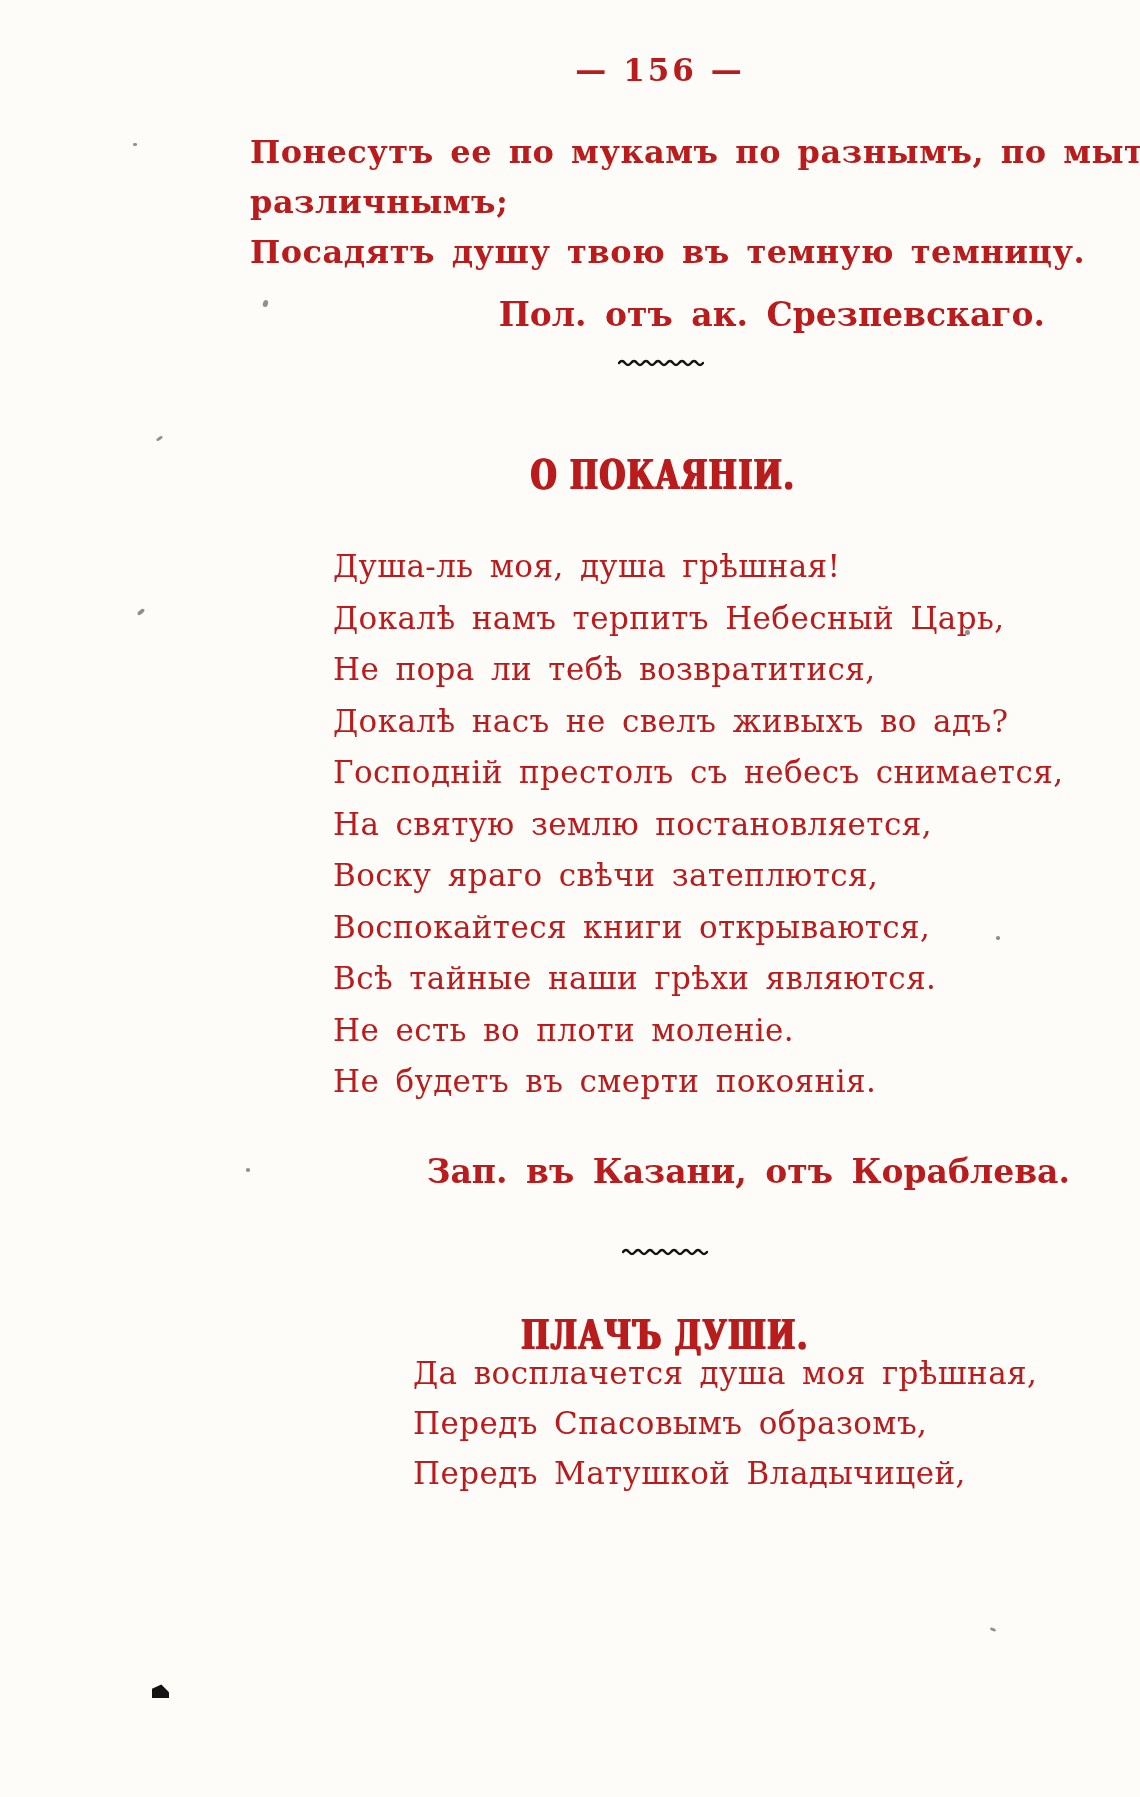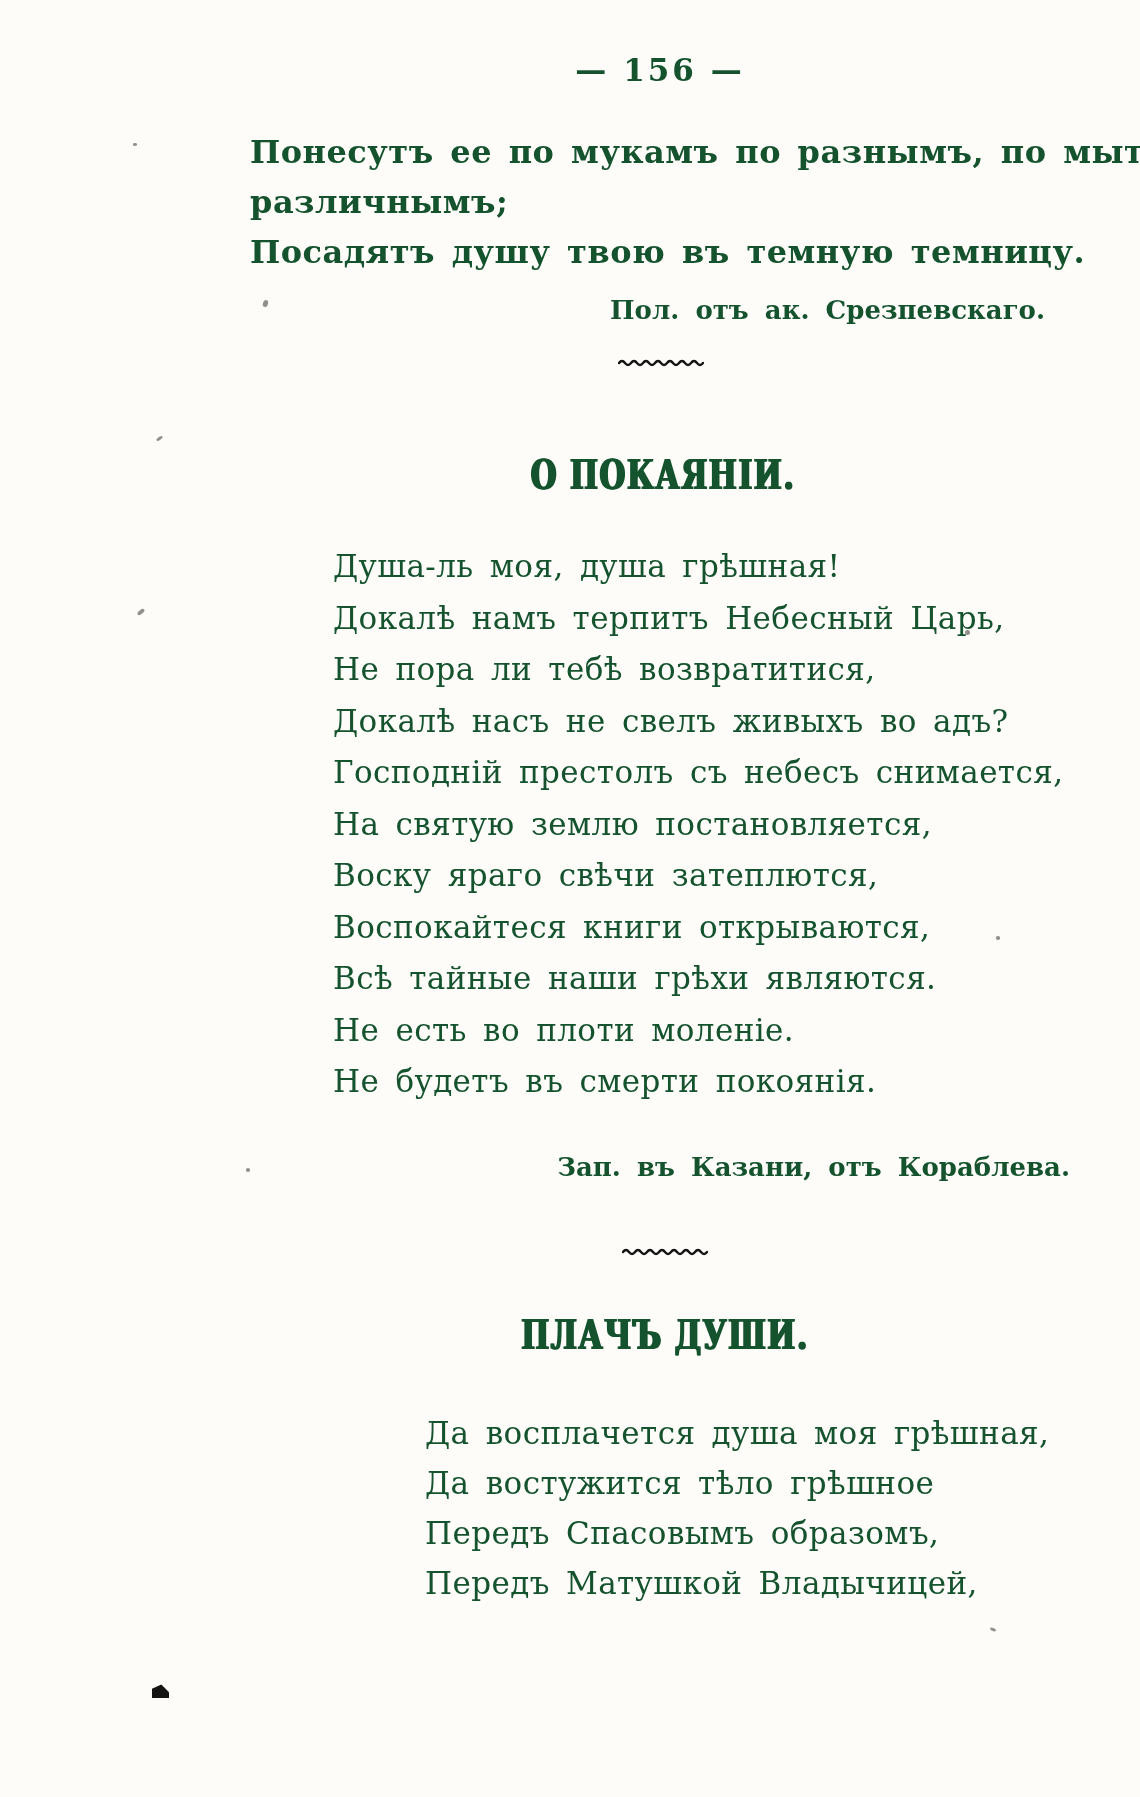--- a/index.html
+++ b/index.html
@@ -7,21 +7,21 @@
     padding: 0;
     background: #fdfcf9;
   }
   .page {
     position: relative;
     width: 1140px;
     height: 1797px;
     background: #fdfcf9;
     overflow: hidden;
     font-family: "DejaVu Serif", "Liberation Serif", serif;
-    color: #14532d;
+    color: #b91c1c;
   }
   .pagenum {
     position: absolute;
     top: 52px;
     left: 660px;
     transform: translateX(-50%);
     font-size: 31px;
     font-weight: 700;
     letter-spacing: 3px;
     white-space: nowrap;
@@ -37,21 +37,21 @@
     font-weight: 700;
     line-height: 50px;
     letter-spacing: 0.5px;
     word-spacing: 5px;
     white-space: nowrap;
   }
   .intro .line.align-right {
   }
   .attr {
     position: absolute;
-    font-size: 26px;
+    font-size: 33px;
     font-weight: 700;
     word-spacing: 7px;
     white-space: nowrap;
   }
   .attr1 { top: 295px; right: 95px; }
   .attr2 { top: 1152px; right: 70px; }
   .divider {
     position: absolute;
     transform: translateX(-50%);
   }
@@ -72,21 +72,21 @@
   .poem { position: absolute; }
   .poem .line {
     font-size: 31px;
     font-weight: 400;
     letter-spacing: 0.4px;
     word-spacing: 6px;
     white-space: nowrap;
   }
   .poem1 { left: 333px; top: 541px; }
   .poem1 .line { line-height: 51.5px; }
-  .poem2 { left: 413px; top: 1408px; margin-left: 12px; }
+  .poem2 { left: 413px; top: 1348px; }
   .poem2 .line { line-height: 50px; }
   .inkblot {
     position: absolute;
     left: 152px;
     top: 1683px;
     width: 17px;
     height: 15px;
     background: #161412;
     clip-path: polygon(0 38%, 55% 10%, 100% 62%, 100% 100%, 0 100%);
   }
@@ -135,21 +135,20 @@
   <div class="attr attr2">Зап. въ Казани, отъ Кораблева.</div>
 
   <svg class="divider d2" width="86" height="10" viewBox="0 0 86 10">
     <path d="M1 6 Q4 2 7 6 T13 6 T19 6 T25 6 T31 6 T37 6 T43 6 T49 6 T55 6 T61 6 T67 6 T73 6 T79 6 T85 6" fill="none" stroke="#161412" stroke-width="2.4" stroke-linecap="round"></path>
   </svg>
 
   <h2 class="title t2">ПЛАЧЪ ДУШИ.</h2>
 
   <div class="poem poem2">
     <div class="line">Да восплачется душа моя грѣшная,</div>
-    <div class="line">Да востужится тѣло грѣшное</div>
     <div class="line">Передъ Спасовымъ образомъ,</div>
     <div class="line">Передъ Матушкой Владычицей,</div>
   </div>
 
   <div class="inkblot"></div>
 
   <div class="speck" style="left:263px; top:300px; width:5px; height:7px; transform:rotate(15deg);"></div>
   <div class="speck" style="left:156px; top:437px; width:7px; height:3px; transform:rotate(-32deg);"></div>
   <div class="speck" style="left:137px; top:610px; width:8px; height:4px; transform:rotate(-40deg);"></div>
   <div class="speck" style="left:965px; top:630px; width:5px; height:5px;"></div>

